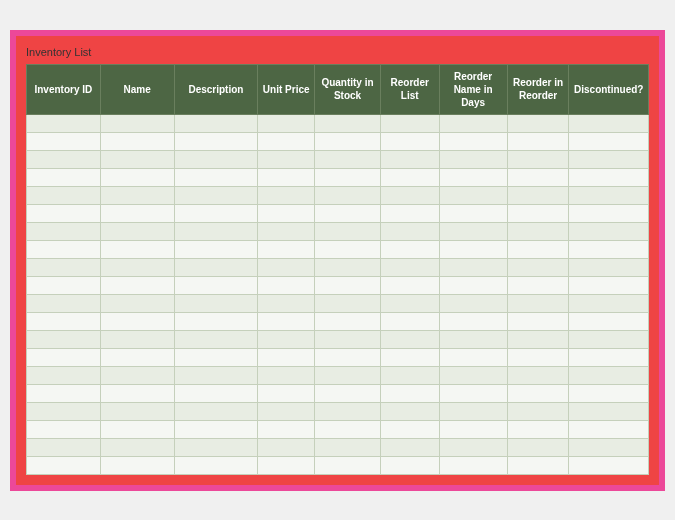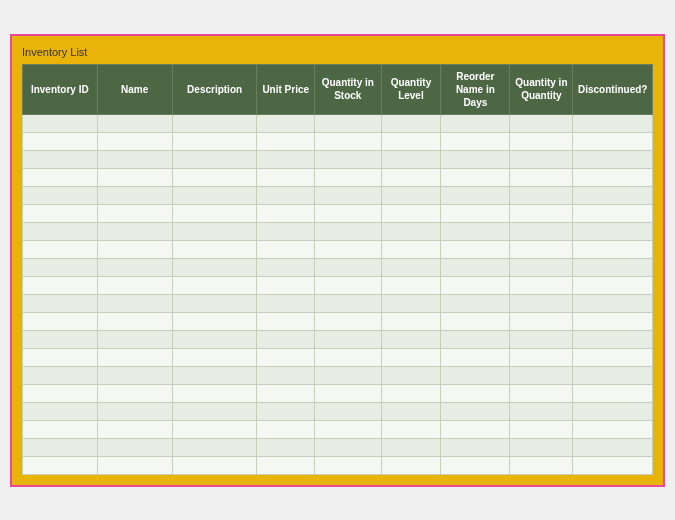--- a/index.html
+++ b/index.html
@@ -14,22 +14,22 @@
       font-size: 11px;
       display: flex;
       justify-content: center;
       align-items: center;
       width: 675px;
       height: 520px;
     }
 
     .page-container {
       width: 655px;
-      background: #eab308;
-      border: 2px solid #ec4899;
+      background: #ef4444;
+      border: 6px solid #ec4899;
       padding: 10px;
     }
 
     .page-title {
       font-size: 11px;
       color: #333;
       margin-bottom: 6px;
     }
 
     .inventory-table {
@@ -81,23 +81,23 @@
   <div class="page-title">Inventory List</div>
   <table class="inventory-table">
     <thead>
       <tr>
 
       <th class="col-inventory-id">Inventory ID</th>
           <th class="col-name">Name</th>
           <th class="col-description">Description</th>
           <th class="col-unit-price">Unit Price</th>
           <th class="col-qty-stock">Quantity in Stock</th>
-          <th class="col-reorder-level">Quantity Level</th>
+          <th class="col-reorder-level">Reorder List</th>
           <th class="col-reorder-time">Reorder Name in Days</th>
-          <th class="col-qty-reorder">Quantity in Quantity</th>
+          <th class="col-qty-reorder">Reorder in Reorder</th>
           <th class="col-discontinued">Discontinued?</th>
         </tr>
     </thead>
     <tbody id="table-body">
 
     <tr>
           <td></td>
           <td></td>
           <td></td>
           <td></td>

